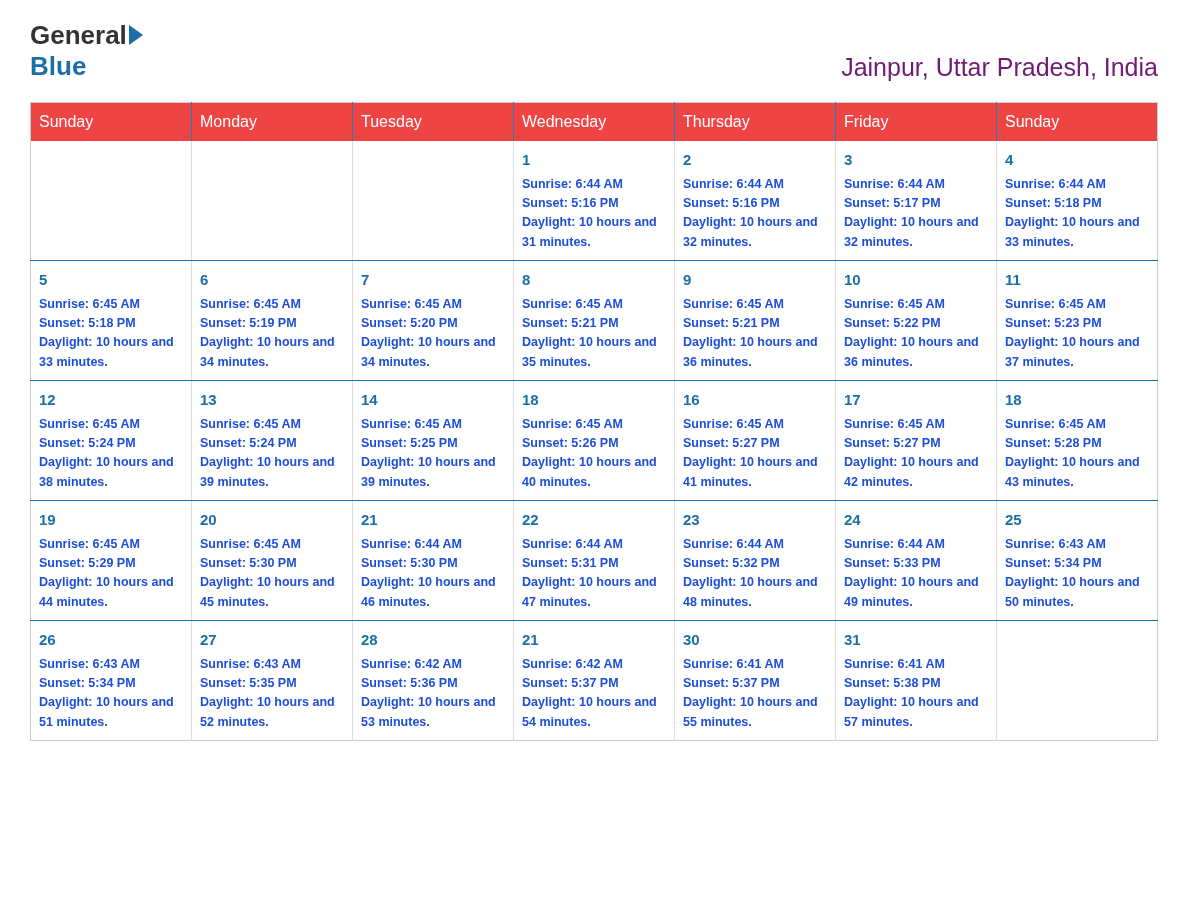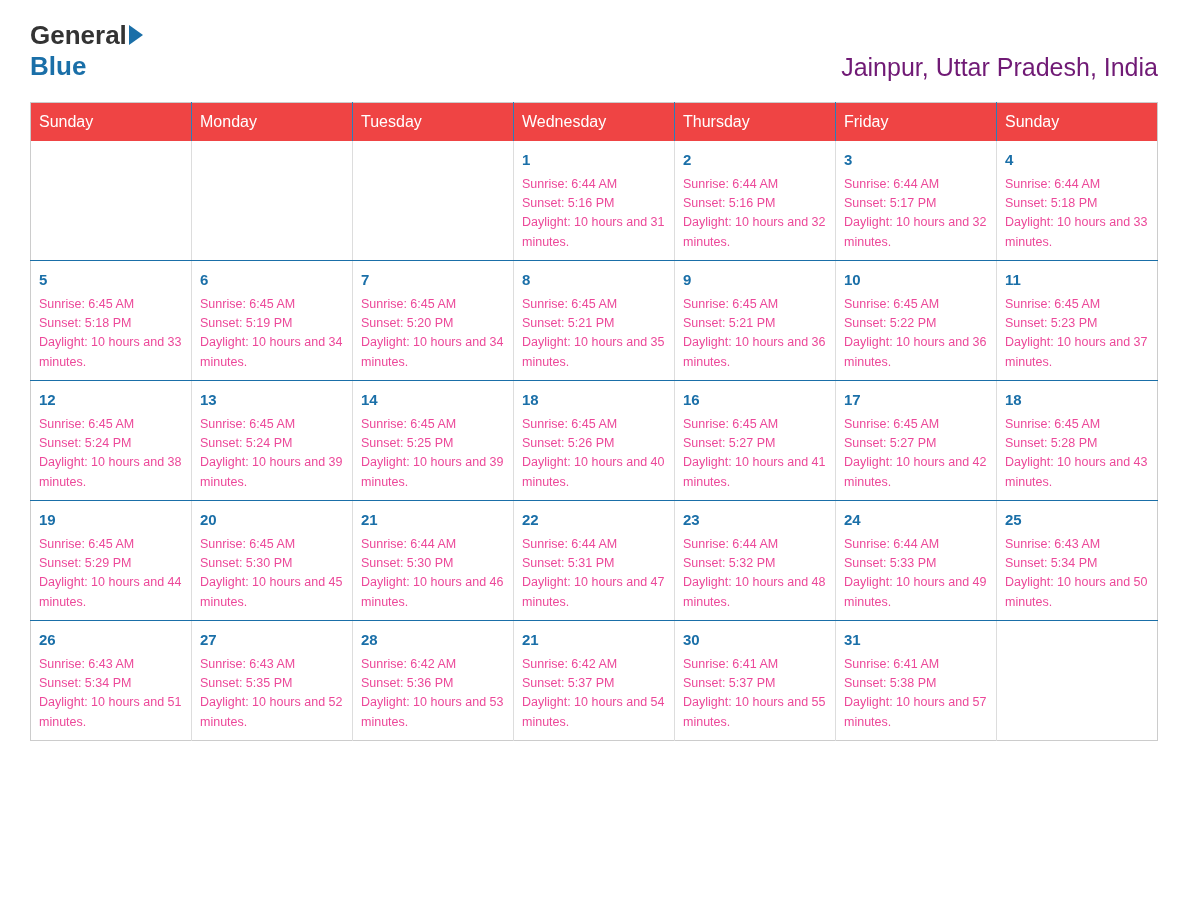--- a/index.html
+++ b/index.html
@@ -97,22 +97,23 @@
     }
     .day-number {
       font-size: 15px;
       font-weight: bold;
       color: #1a6fa8;
       display: block;
       margin-bottom: 3px;
     }
     .day-info {
       font-size: 12.5px;
-      color: #ec4899;
+      color: #1d4ed8;
       line-height: 1.55;
+      font-weight: bold;
     }
     .empty-cell {
       background: #fff;
     }
   </style>
 </head>
 <body>
 
 <div class="header">
   <div class="logo">

